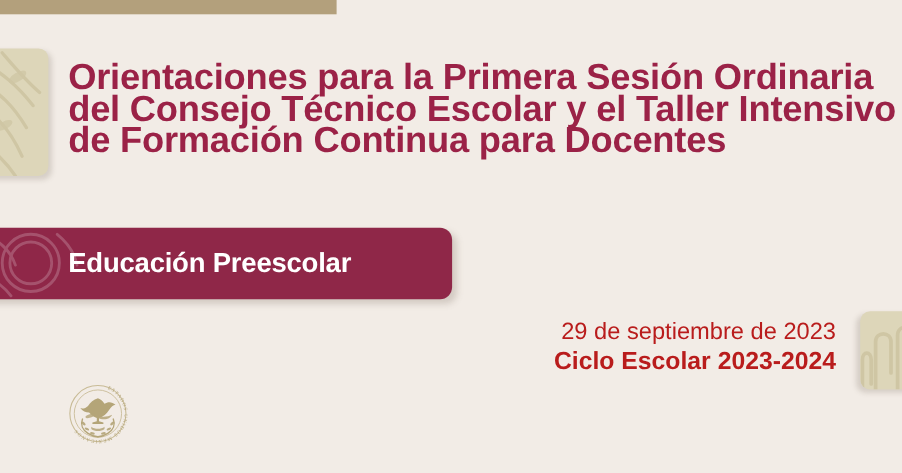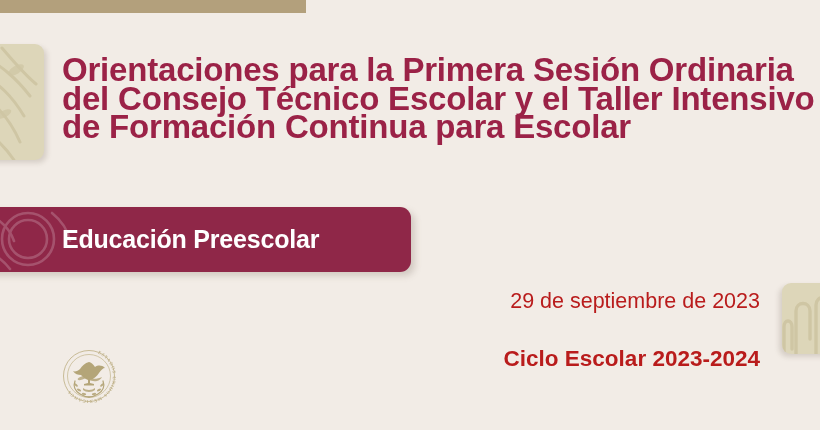--- a/index.html
+++ b/index.html
@@ -126,21 +126,20 @@
     display: block;
     color: #b91c1c;
     font-size: 21.5px;
     line-height: 26px;
     white-space: nowrap;
   }
   .date-line.cycle {
     font-weight: bold;
     font-size: 22.5px;
     line-height: 27px;
-    margin-top: 31px;
   }
 
   
   .logo {
     position: absolute;
     left: 58px;
     top: 345px;
     height: 62px;
     display: flex;
     align-items: center;
@@ -208,21 +207,21 @@
         <path d="M 34 72 L 34 22 C 34 12, 48 12, 48 22 L 48 48"></path>
         <path d="M 2 72 L 2 44 C 2 36, 10 36, 10 44 L 10 66"></path>
         <path d="M 40 -4 C 46 4, 50 10, 52 18"></path>
       </g>
     </svg>
   </div>
 
   <div class="title-block">
     <span class="title-line">Orientaciones para la Primera Sesión Ordinaria</span>
     <span class="title-line">del Consejo Técnico Escolar y el Taller Intensivo</span>
-    <span class="title-line">de Formación Continua para Escolar</span>
+    <span class="title-line">de Formación Continua para Docentes</span>
   </div>
 
   <div class="level-band">
     <svg class="band-pattern" viewBox="0 0 110 65" preserveAspectRatio="none" aria-hidden="true">
       <g fill="none" stroke="#d9b6c2" stroke-width="2.6" stroke-linecap="round">
         <circle cx="44" cy="32" r="26"></circle>
         <circle cx="44" cy="32" r="19"></circle>
         <path d="M 6 8 C 18 14, 26 22, 30 34"></path>
         <path d="M 2 44 C 12 48, 20 54, 26 62"></path>
         <path d="M 68 6 C 78 14, 84 24, 86 34"></path>

